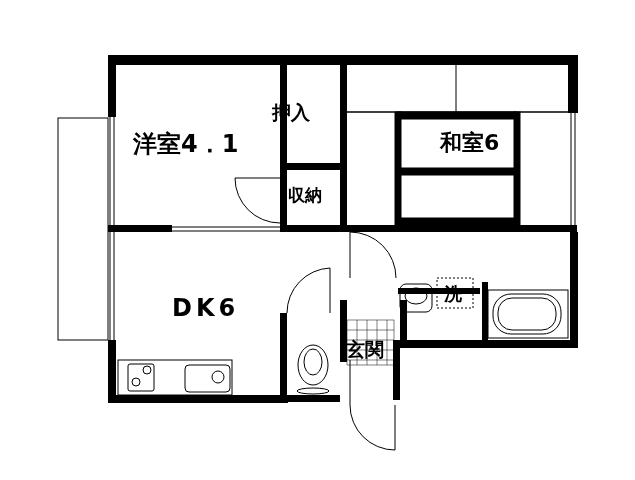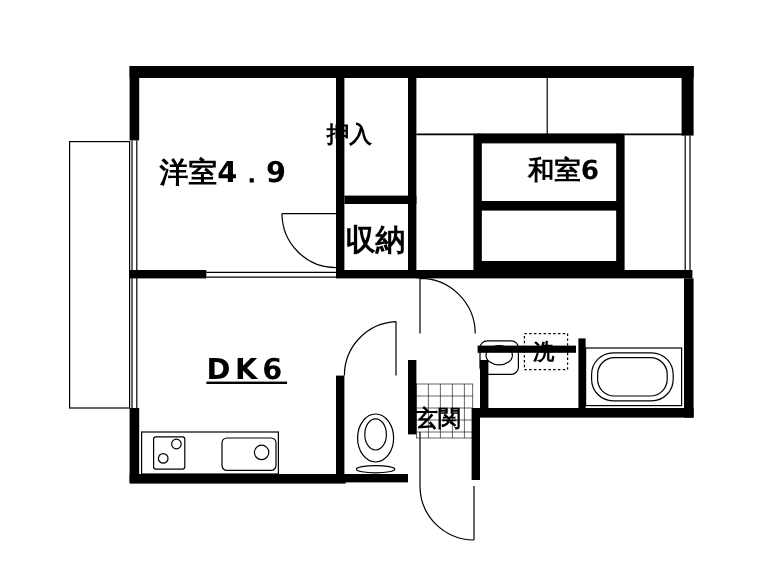--- a/index.html
+++ b/index.html
@@ -97,19 +97,19 @@
   </g>
   <rect x="437" y="278" width="36" height="30" fill="none" stroke="#000" stroke-dasharray="2 2"></rect>
 
   <g fill="none" stroke="#000" stroke-width="1">
     <rect x="488" y="290" width="80" height="48"></rect>
     <rect x="493" y="294" width="68" height="40" rx="18"></rect>
     <rect x="498" y="298" width="58" height="32" rx="14"></rect>
   </g>
 </svg>
 
-<div class="lbl" style="left:133px;top:132px;font-size:24px;">洋室4．9</div>
+<div class="lbl" style="left:133px;top:132px;font-size:24px;">洋室4．1</div>
 <div class="lbl" style="left:272px;top:103px;font-size:19px;">押入</div>
-<div class="lbl" style="left:288px;top:187px;font-size:25px;">収納</div>
+<div class="lbl" style="left:288px;top:187px;font-size:17px;">収納</div>
 <div class="lbl" style="left:440px;top:132px;font-size:22px;">和室6</div>
-<div class="lbl" style="left:172px;top:296px;font-size:24px;letter-spacing:4px;text-decoration:underline;">DK6</div>
+<div class="lbl" style="left:172px;top:296px;font-size:24px;letter-spacing:4px;">DK6</div>
 <div class="lbl" style="left:444px;top:285px;font-size:18px;">洗</div>
 <div class="lbl" style="left:346px;top:340px;font-size:19px;">玄関</div>
 
 </body></html>

